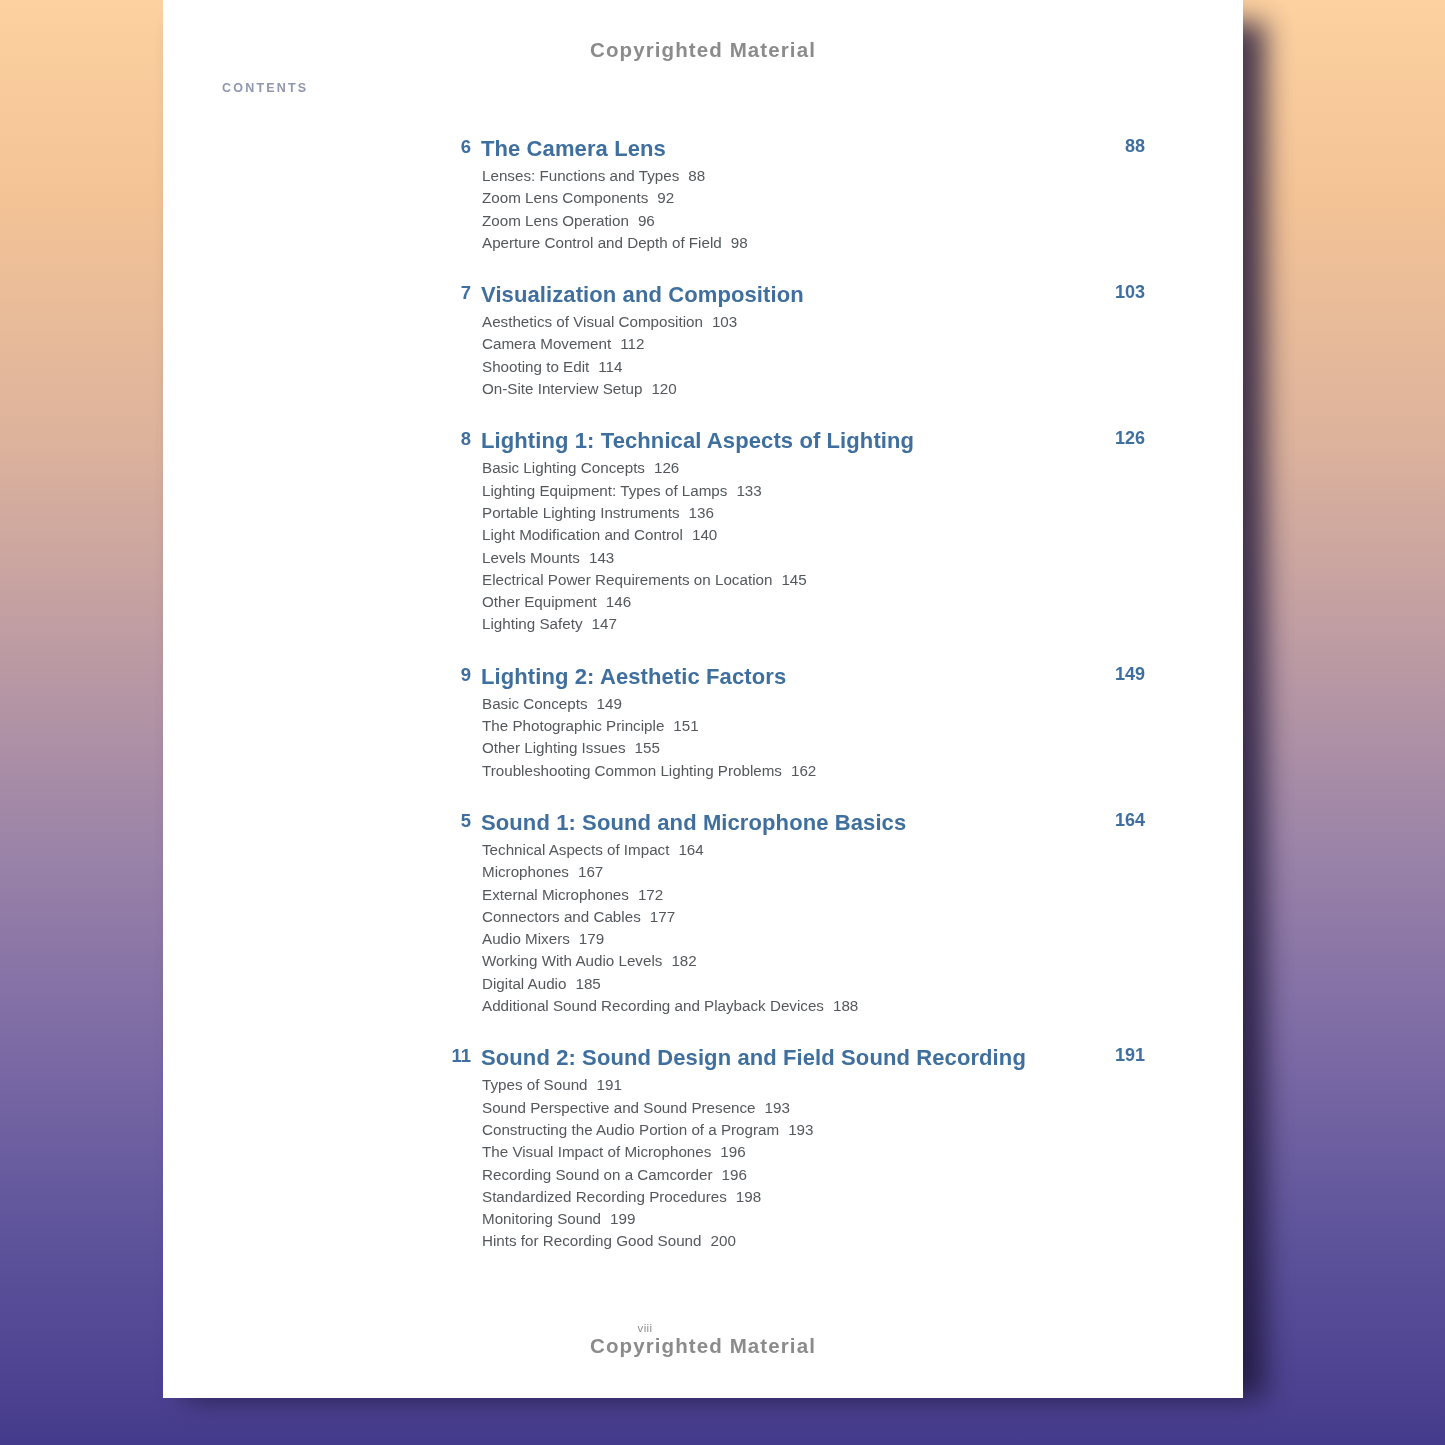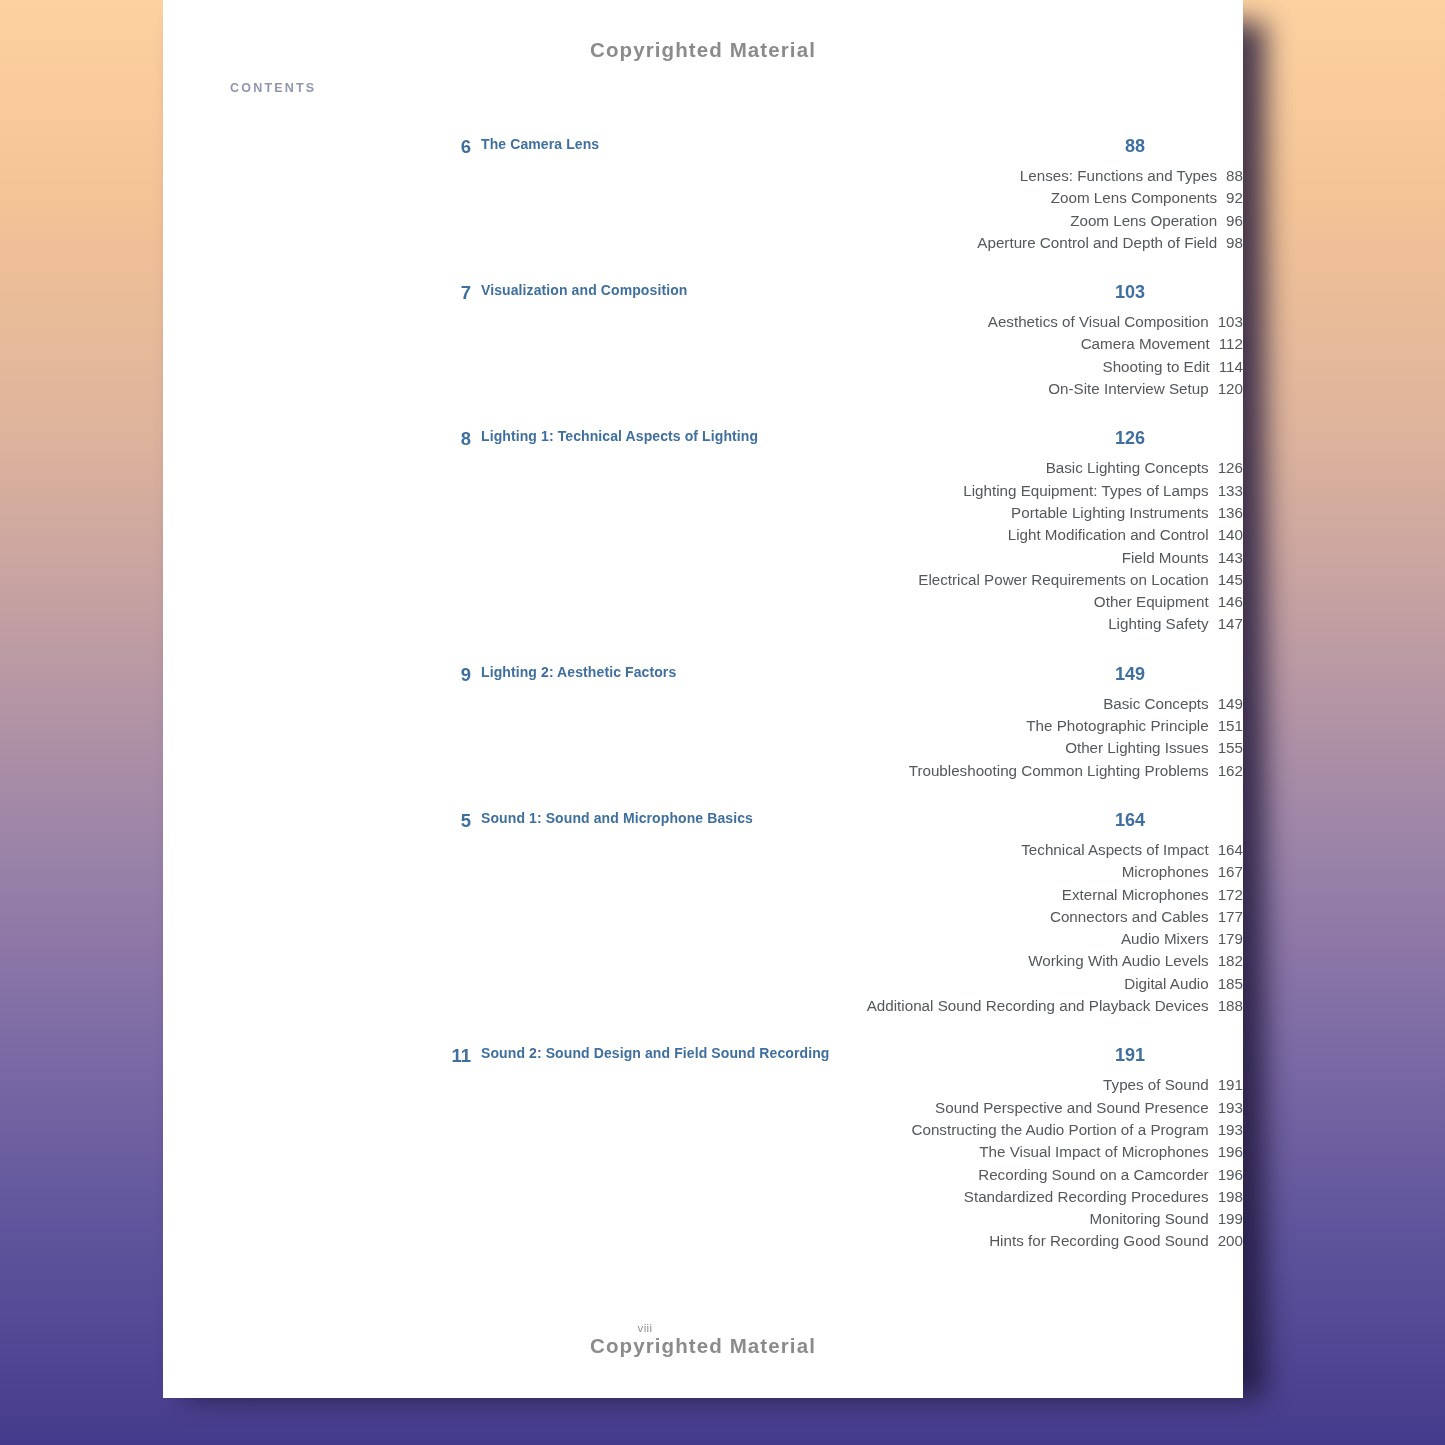--- a/index.html
+++ b/index.html
@@ -61,21 +61,20 @@
   }
 
   .contents-label {
     position: absolute;
     left: 59px;
     top: 85px;
     font-size: 12.5px;
     font-weight: 700;
     letter-spacing: 2.2px;
     color: #8f97ae;
-    margin-left: 8px;
   }
 
   
   #toc {
     position: absolute;
     left: 0;
     top: 140px;
     width: 1080px;
   }
 
@@ -95,21 +94,21 @@
     width: 70px;
     text-align: right;
     font-size: 18.5px;
     font-weight: 700;
     color: #3f6f9e;
   }
 
   .ch-title {
     position: absolute;
     left: 318px;
-    font-size: 14px;
+    font-size: 22px;
     font-weight: 700;
     color: #3f6f9e;
     letter-spacing: 0.1px;
     white-space: nowrap;
   }
 
   .ch-page {
     position: absolute;
     left: 862px;
     width: 120px;
@@ -123,21 +122,20 @@
     margin-top: 4px;
   }
 
   .entry {
     position: relative;
     height: 22.3px;
     padding-left: 319px;
     font-size: 15.2px;
     color: #54585c;
     white-space: nowrap;
-    text-align: right;
   }
 
   .entry .e-page {
     margin-left: 9px;
     color: #54585c;
   }
 
   
   .folio {
     position: absolute;
@@ -204,21 +202,21 @@
         <div class="ch-head">
           <span class="ch-num">8</span>
           <span class="ch-title">Lighting 1: Technical Aspects of Lighting</span>
           <span class="ch-page">126</span>
         </div>
         <div class="entries">
           <div class="entry"><span>Basic Lighting Concepts</span><span class="e-page">126</span></div>
           <div class="entry"><span>Lighting Equipment: Types of Lamps</span><span class="e-page">133</span></div>
           <div class="entry"><span>Portable Lighting Instruments</span><span class="e-page">136</span></div>
           <div class="entry"><span>Light Modification and Control</span><span class="e-page">140</span></div>
-          <div class="entry"><span>Field Mounts</span><span class="e-page">143</span></div>
+          <div class="entry"><span>Levels Mounts</span><span class="e-page">143</span></div>
           <div class="entry"><span>Electrical Power Requirements on Location</span><span class="e-page">145</span></div>
           <div class="entry"><span>Other Equipment</span><span class="e-page">146</span></div>
           <div class="entry"><span>Lighting Safety</span><span class="e-page">147</span></div>
         </div>
       </div>
       <div class="chapter">
         <div class="ch-head">
           <span class="ch-num">9</span>
           <span class="ch-title">Lighting 2: Aesthetic Factors</span>
           <span class="ch-page">149</span>

